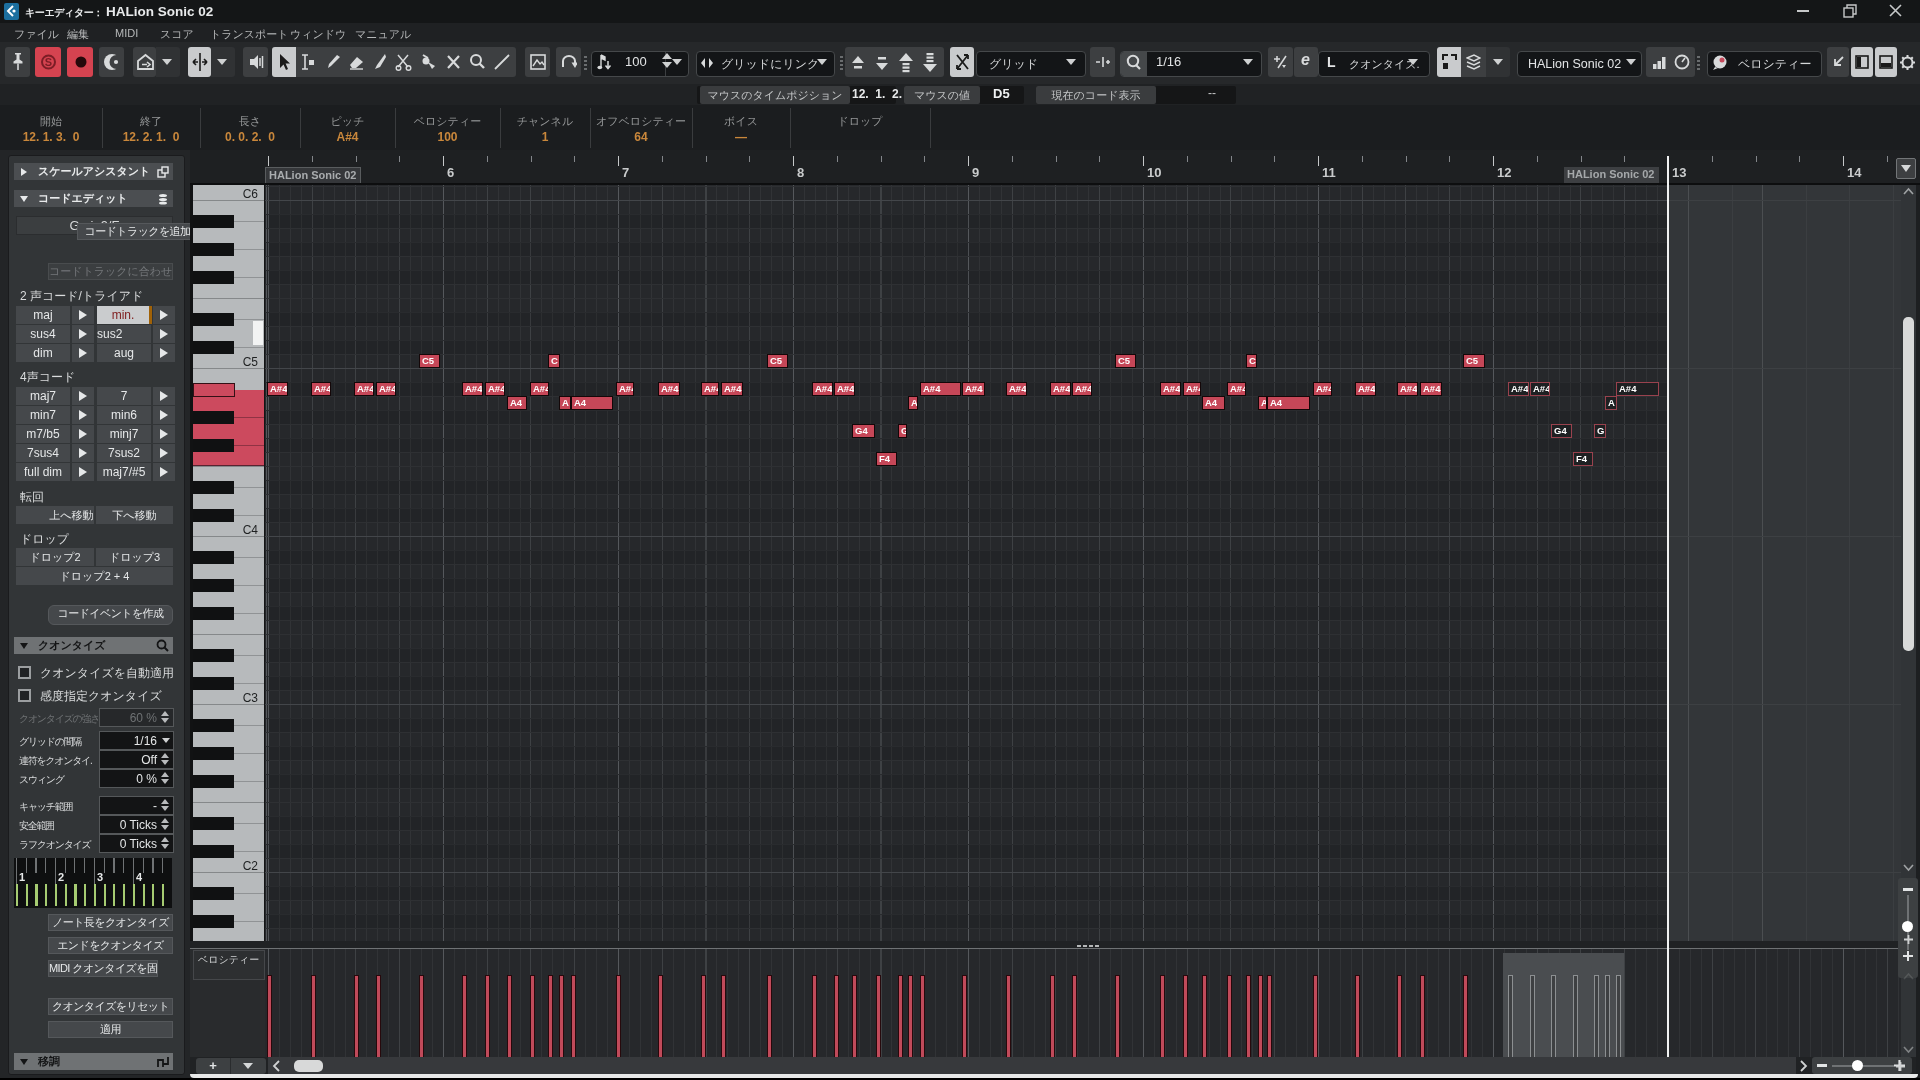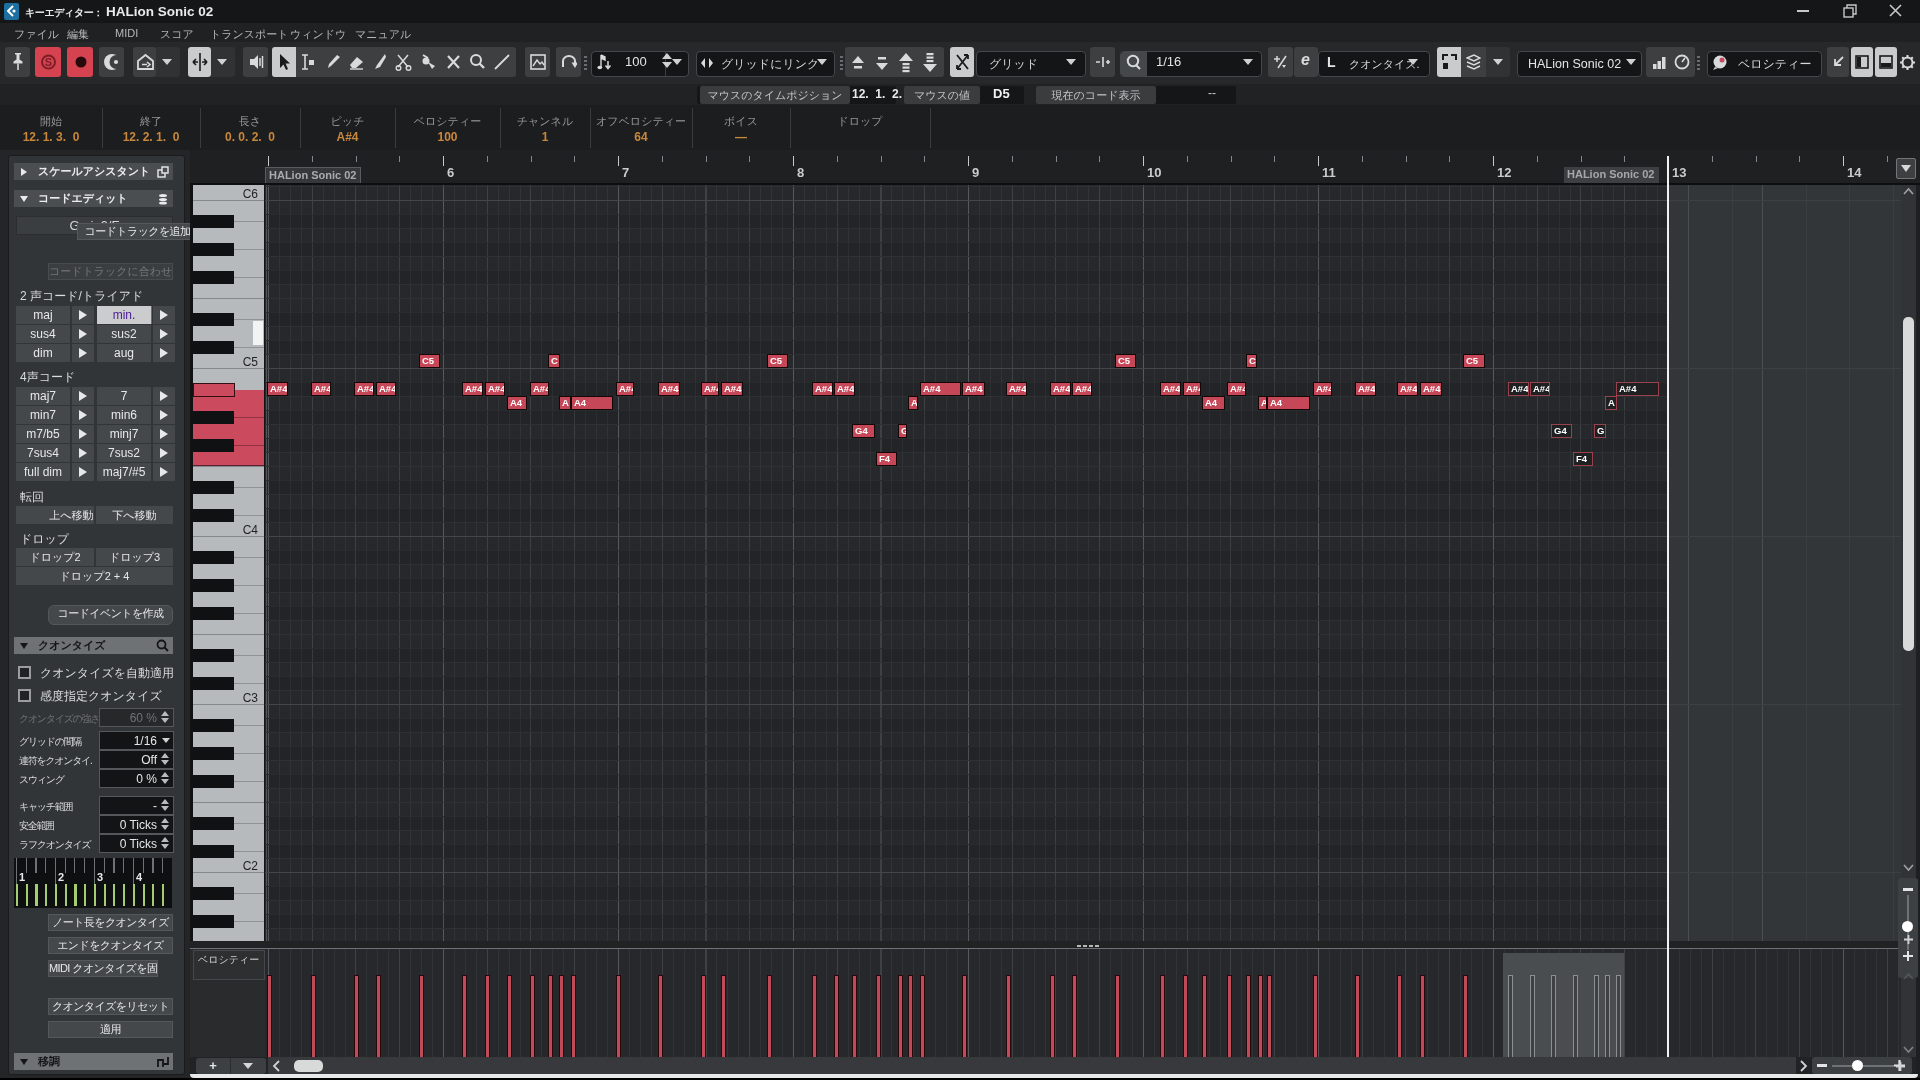--- a/index.html
+++ b/index.html
@@ -337,25 +337,25 @@
         <ellipse cx="6" cy="6.5" rx="4" ry="1.6"></ellipse>
         <ellipse cx="6" cy="10" rx="4" ry="1.6"></ellipse>
       </g>
     </svg>
 <div class="abs" style="left:16px;top:216px;width:157px;height:19px;background:#3b3e40;border:1px solid #2b2d2f;color:#d6d8d9;font-size:13px;text-align:center;line-height:18px;">Gmin9/F</div>
 <div class="pbtn" style="left:48px;top:223px;width:121px;height:17px;margin-left:29px;">コードトラックを追加</div>
 <div class="abs" style="left:48px;top:263px;width:125px;height:17px;background:#3b3e40;border:1px solid #494c4e;color:#74777a;font-size:11px;text-align:center;white-space:nowrap;overflow:hidden;line-height:15px;">コードトラックに合わせる</div>
 <div class="plabel" style="left:20px;top:288px;font-size:12px;">2 声コード/トライアド</div>
 <div class="abs" style="left:16px;top:306px;width:55px;height:18px;background:#45484b;color:#e6e8e9;font-size:12px;text-align:center;line-height:18px;border-right:1px solid #323537;">maj</div>
 <div class="charr" style="left:72px;top:306px;"></div>
-<div class="abs" style="left:97px;top:306px;width:55px;height:18px;background:#caccce;color:#4c1d95;font-size:12px;text-align:center;line-height:18px;border-right:1px solid #a16207;">min.</div>
+<div class="abs" style="left:97px;top:306px;width:55px;height:18px;background:#caccce;color:#7f1d1d;font-size:12px;text-align:center;line-height:18px;border-right:3px solid #a16207;">min.</div>
 <div class="charr" style="left:153px;top:306px;"></div>
 <div class="abs" style="left:16px;top:325px;width:55px;height:18px;background:#45484b;color:#e6e8e9;font-size:12px;text-align:center;line-height:18px;border-right:1px solid #323537;">sus4</div>
 <div class="charr" style="left:72px;top:325px;"></div>
-<div class="abs" style="left:97px;top:325px;width:55px;height:18px;background:#45484b;color:#e6e8e9;font-size:12px;text-align:center;line-height:18px;border-right:1px solid #323537;">sus2</div>
+<div class="abs" style="left:97px;top:325px;width:55px;height:18px;background:#45484b;color:#e6e8e9;font-size:12px;text-align:left;line-height:18px;border-right:1px solid #323537;">sus2</div>
 <div class="charr" style="left:153px;top:325px;"></div>
 <div class="abs" style="left:16px;top:344px;width:55px;height:18px;background:#45484b;color:#e6e8e9;font-size:12px;text-align:center;line-height:18px;border-right:1px solid #323537;">dim</div>
 <div class="charr" style="left:72px;top:344px;"></div>
 <div class="abs" style="left:97px;top:344px;width:55px;height:18px;background:#45484b;color:#e6e8e9;font-size:12px;text-align:center;line-height:18px;border-right:1px solid #323537;">aug</div>
 <div class="charr" style="left:153px;top:344px;"></div>
 <div class="plabel" style="left:20px;top:369px;font-size:12px;">4声コード</div>
 <div class="abs" style="left:16px;top:387px;width:55px;height:18px;background:#45484b;color:#e6e8e9;font-size:12px;text-align:center;line-height:18px;border-right:1px solid #323537;">maj7</div>
 <div class="charr" style="left:72px;top:387px;"></div>
 <div class="abs" style="left:97px;top:387px;width:55px;height:18px;background:#45484b;color:#e6e8e9;font-size:12px;text-align:center;line-height:18px;border-right:1px solid #323537;">7</div>
 <div class="charr" style="left:153px;top:387px;"></div>

